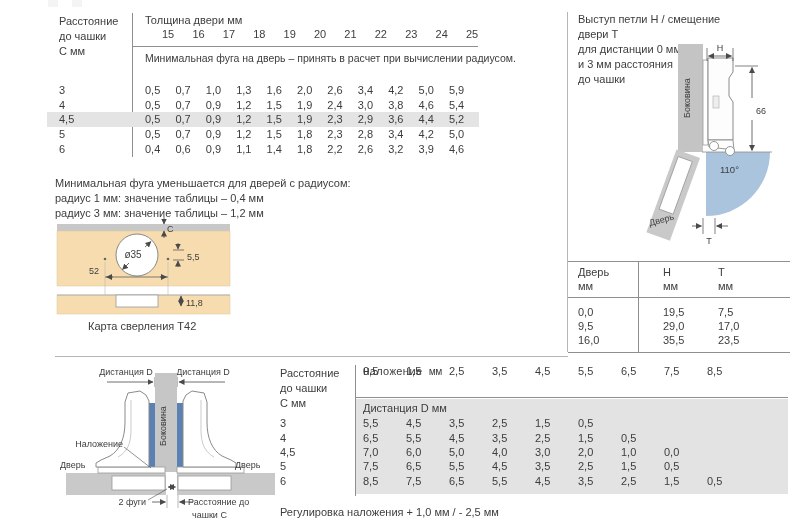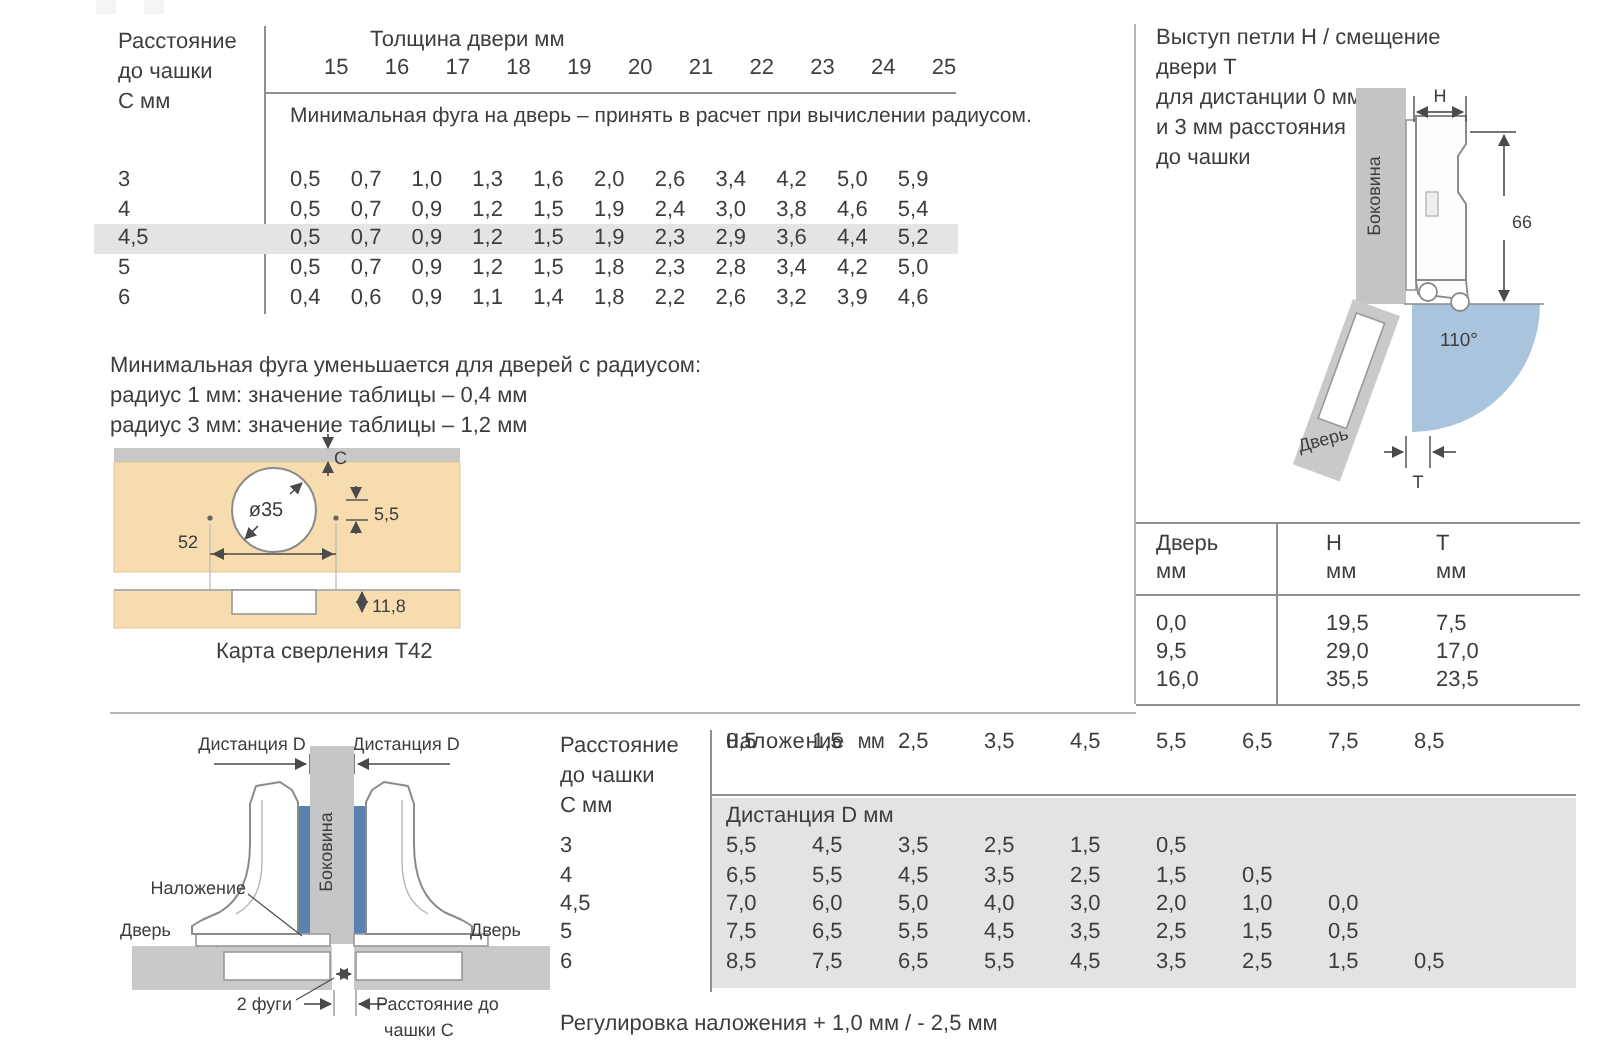--- a/index.html
+++ b/index.html
@@ -42,21 +42,21 @@
 
   <div class="abs" style="left:48px;top:0;width:10px;height:7px;background:#f4f4f4;"></div>
   <div class="abs" style="left:72px;top:0;width:10px;height:7px;background:#f4f4f4;"></div>
 
   <div class="abs lines" style="left:59px;top:14px;">
     <div>Расстояние</div>
     <div>до чашки</div>
     <div>С мм</div>
   </div>
   <div class="ln" style="left:132px;top:13px;width:1px;height:144px;"></div>
-  <div class="abs" style="left:145px;top:14px;margin-left:40px;">Толщина двери мм</div>
+  <div class="abs" style="left:145px;top:14px;">Толщина двери мм</div>
   <div class="abs" id="top-cols"><span class="cell">15</span><span class="cell">16</span><span class="cell">17</span><span class="cell">18</span><span class="cell">19</span><span class="cell">20</span><span class="cell">21</span><span class="cell">22</span><span class="cell">23</span><span class="cell">24</span><span class="cell">25</span></div>
   <div class="ln" style="left:133px;top:46px;width:345px;height:1px;"></div>
   <div class="abs t10" style="left:145px;top:52px;">Минимальная фуга на дверь – принять в расчет при вычислении радиусом.</div>
   <div class="abs" id="top-rows">
       <div class="trow">
         <span class="lbl">3</span>
         <span class="vals">
           <span class="cell">0,5</span>
           <span class="cell">0,7</span>
           <span class="cell">1,0</span>
@@ -177,21 +177,21 @@
     <line x1="105" y1="61" x2="111.5" y2="61" stroke="#4a4a4a" stroke-width="0.8" marker-end="url(#arr)"></line>
     <text x="44" y="58" font-size="9" text-anchor="end">52</text>
 
     <rect x="2" y="79" width="173" height="19" fill="#f6dcaf" stroke="#dcc79b" stroke-width="0.5"></rect>
     <line x1="2" y1="79" x2="175" y2="79" stroke="#b0b0b0" stroke-width="1"></line>
     <rect x="61" y="79" width="42" height="12" fill="#fff" stroke="#999" stroke-width="0.8"></rect>
     <line x1="126" y1="84" x2="126" y2="80" stroke="#4a4a4a" stroke-width="0.8" marker-end="url(#arr)"></line>
     <line x1="126" y1="86" x2="126" y2="90" stroke="#4a4a4a" stroke-width="0.8" marker-end="url(#arr)"></line>
     <text x="131" y="90" font-size="9">11,8</text>
   </svg>
-  <div class="abs" style="left:68px;top:320px;padding-left:40px;">Карта сверления Т42</div>
+  <div class="abs" style="left:48px;top:320px;padding-left:40px;">Карта сверления Т42</div>
 
   <div class="ln-light" style="left:55px;top:356px;width:513px;height:1px;"></div>
   <div class="ln-light" style="left:567px;top:12px;width:1px;height:340px;"></div>
 
   <div class="abs lines" style="left:578px;top:12px;">
     <div>Выступ петли Н / смещение</div>
     <div>двери Т</div>
     <div>для дистанции 0 мм</div>
     <div>и 3 мм расстояния</div>
     <div>до чашки</div>

